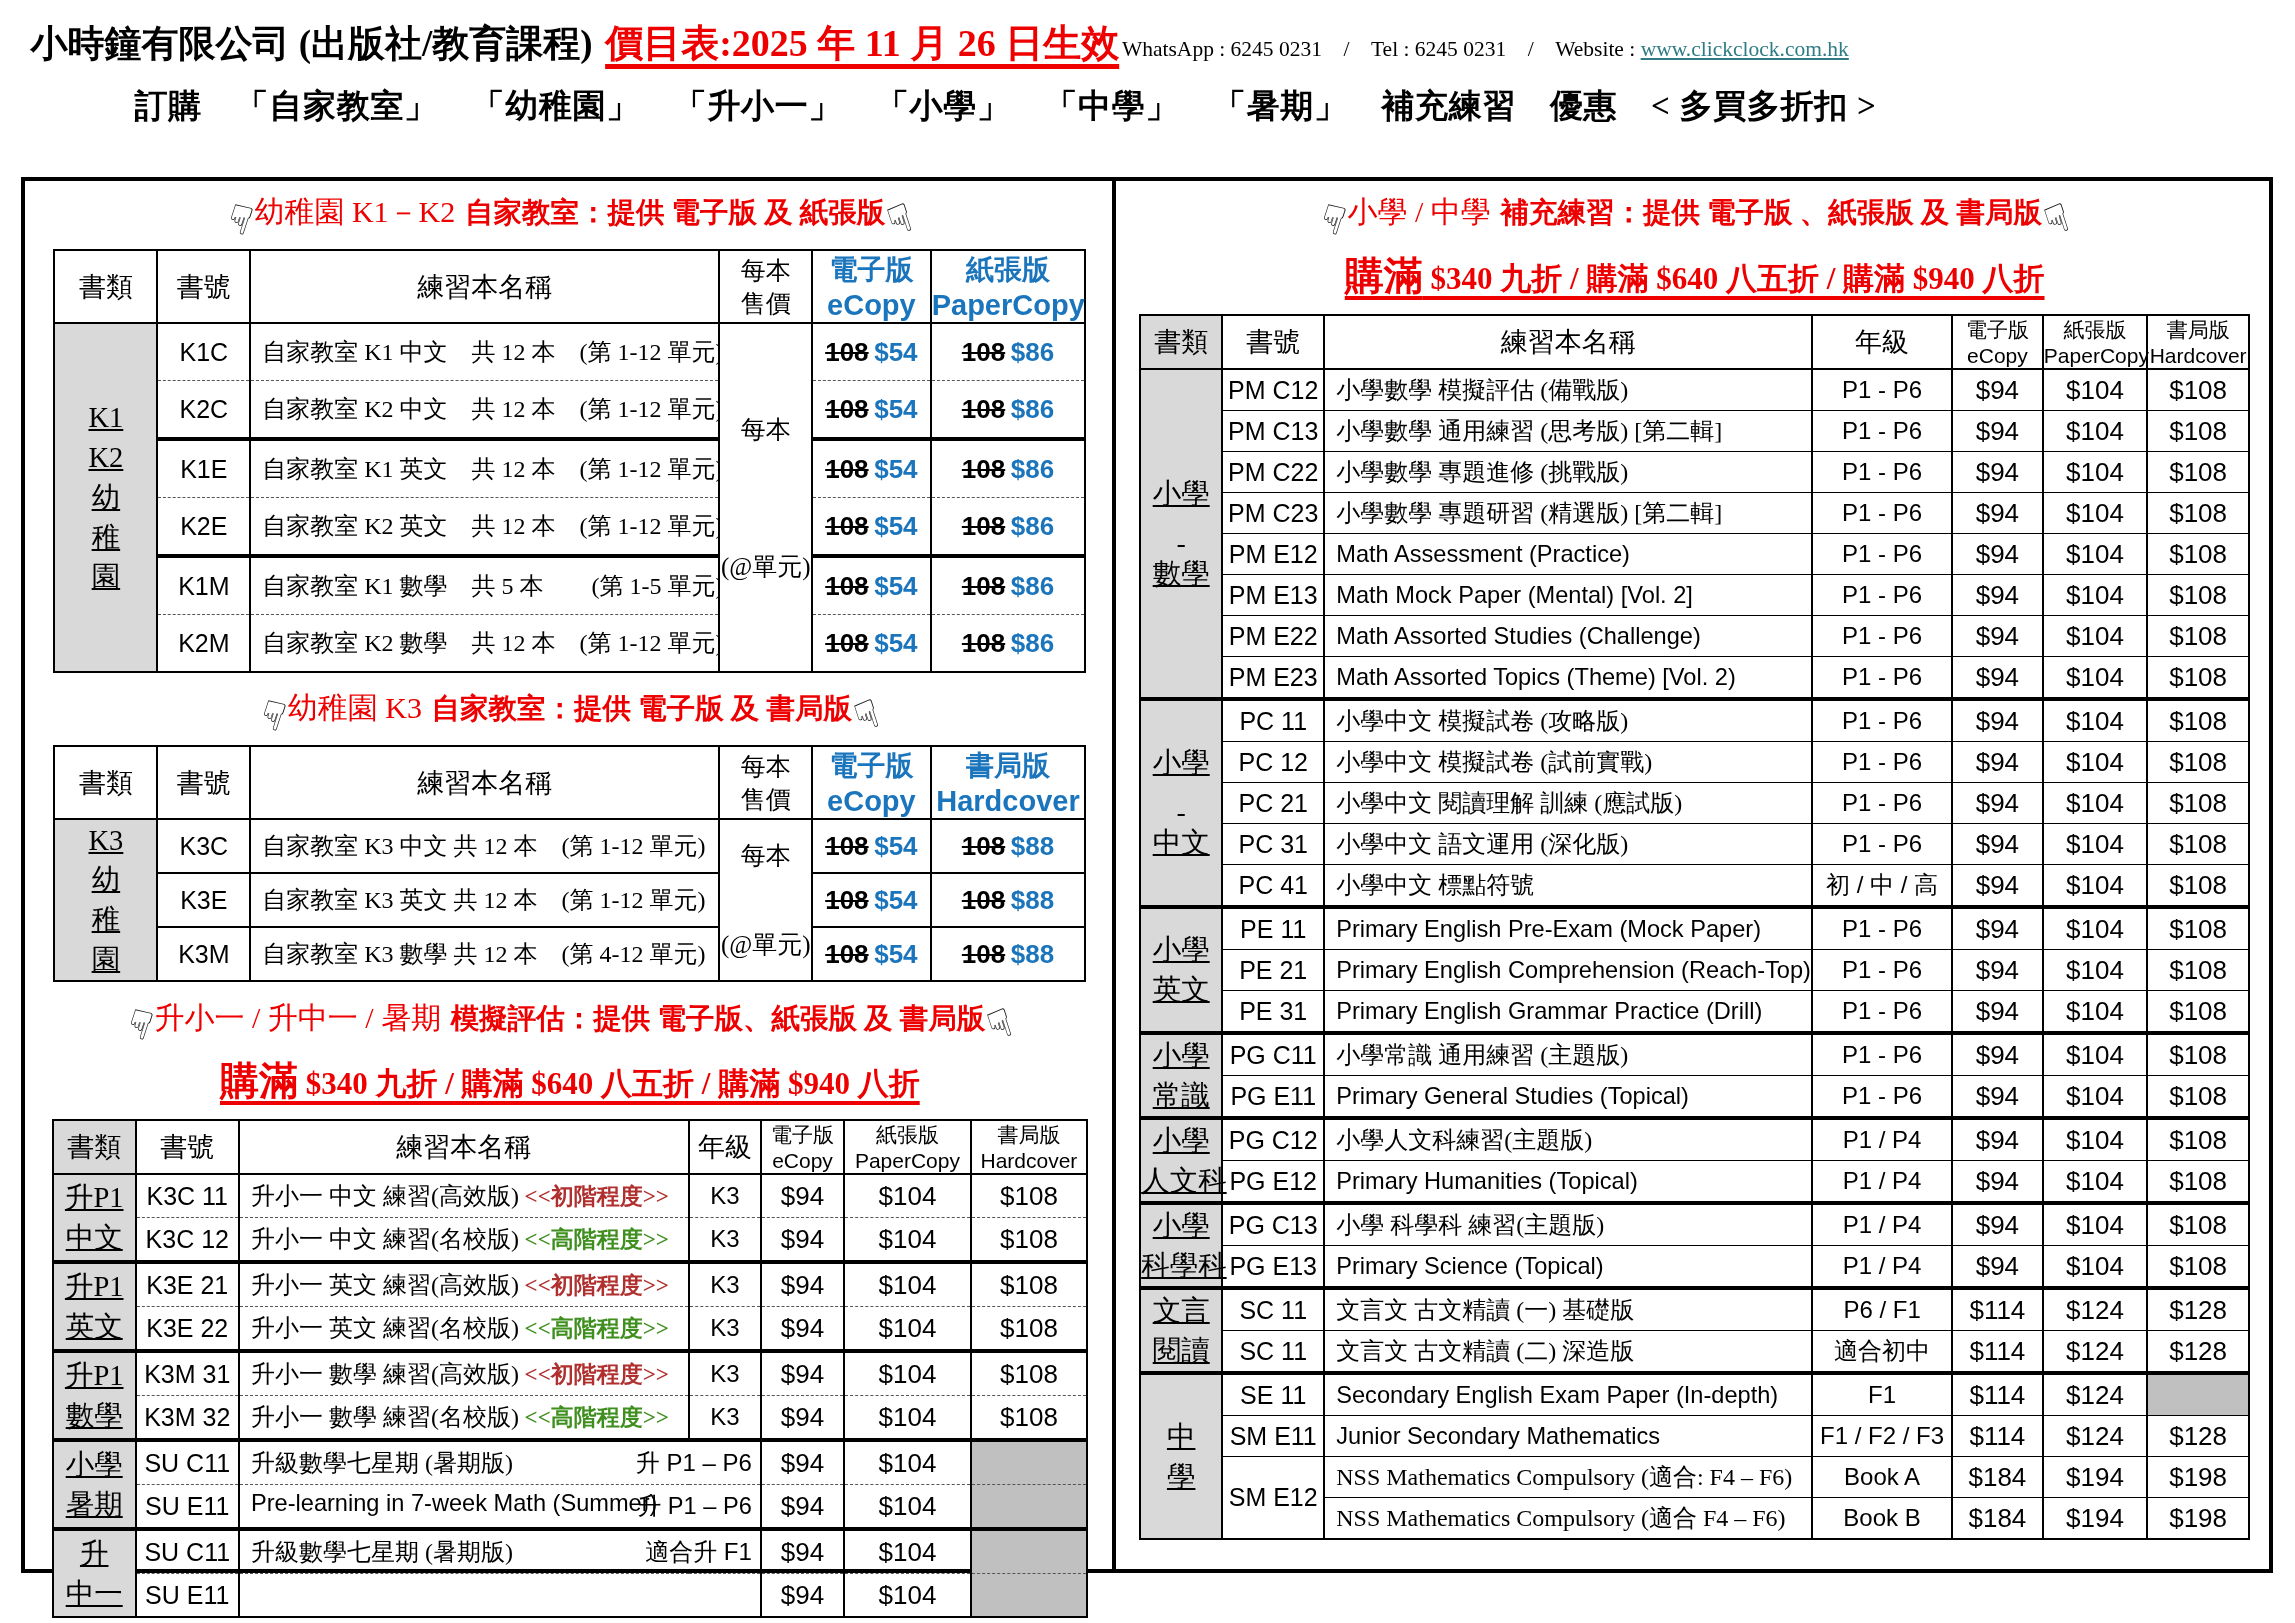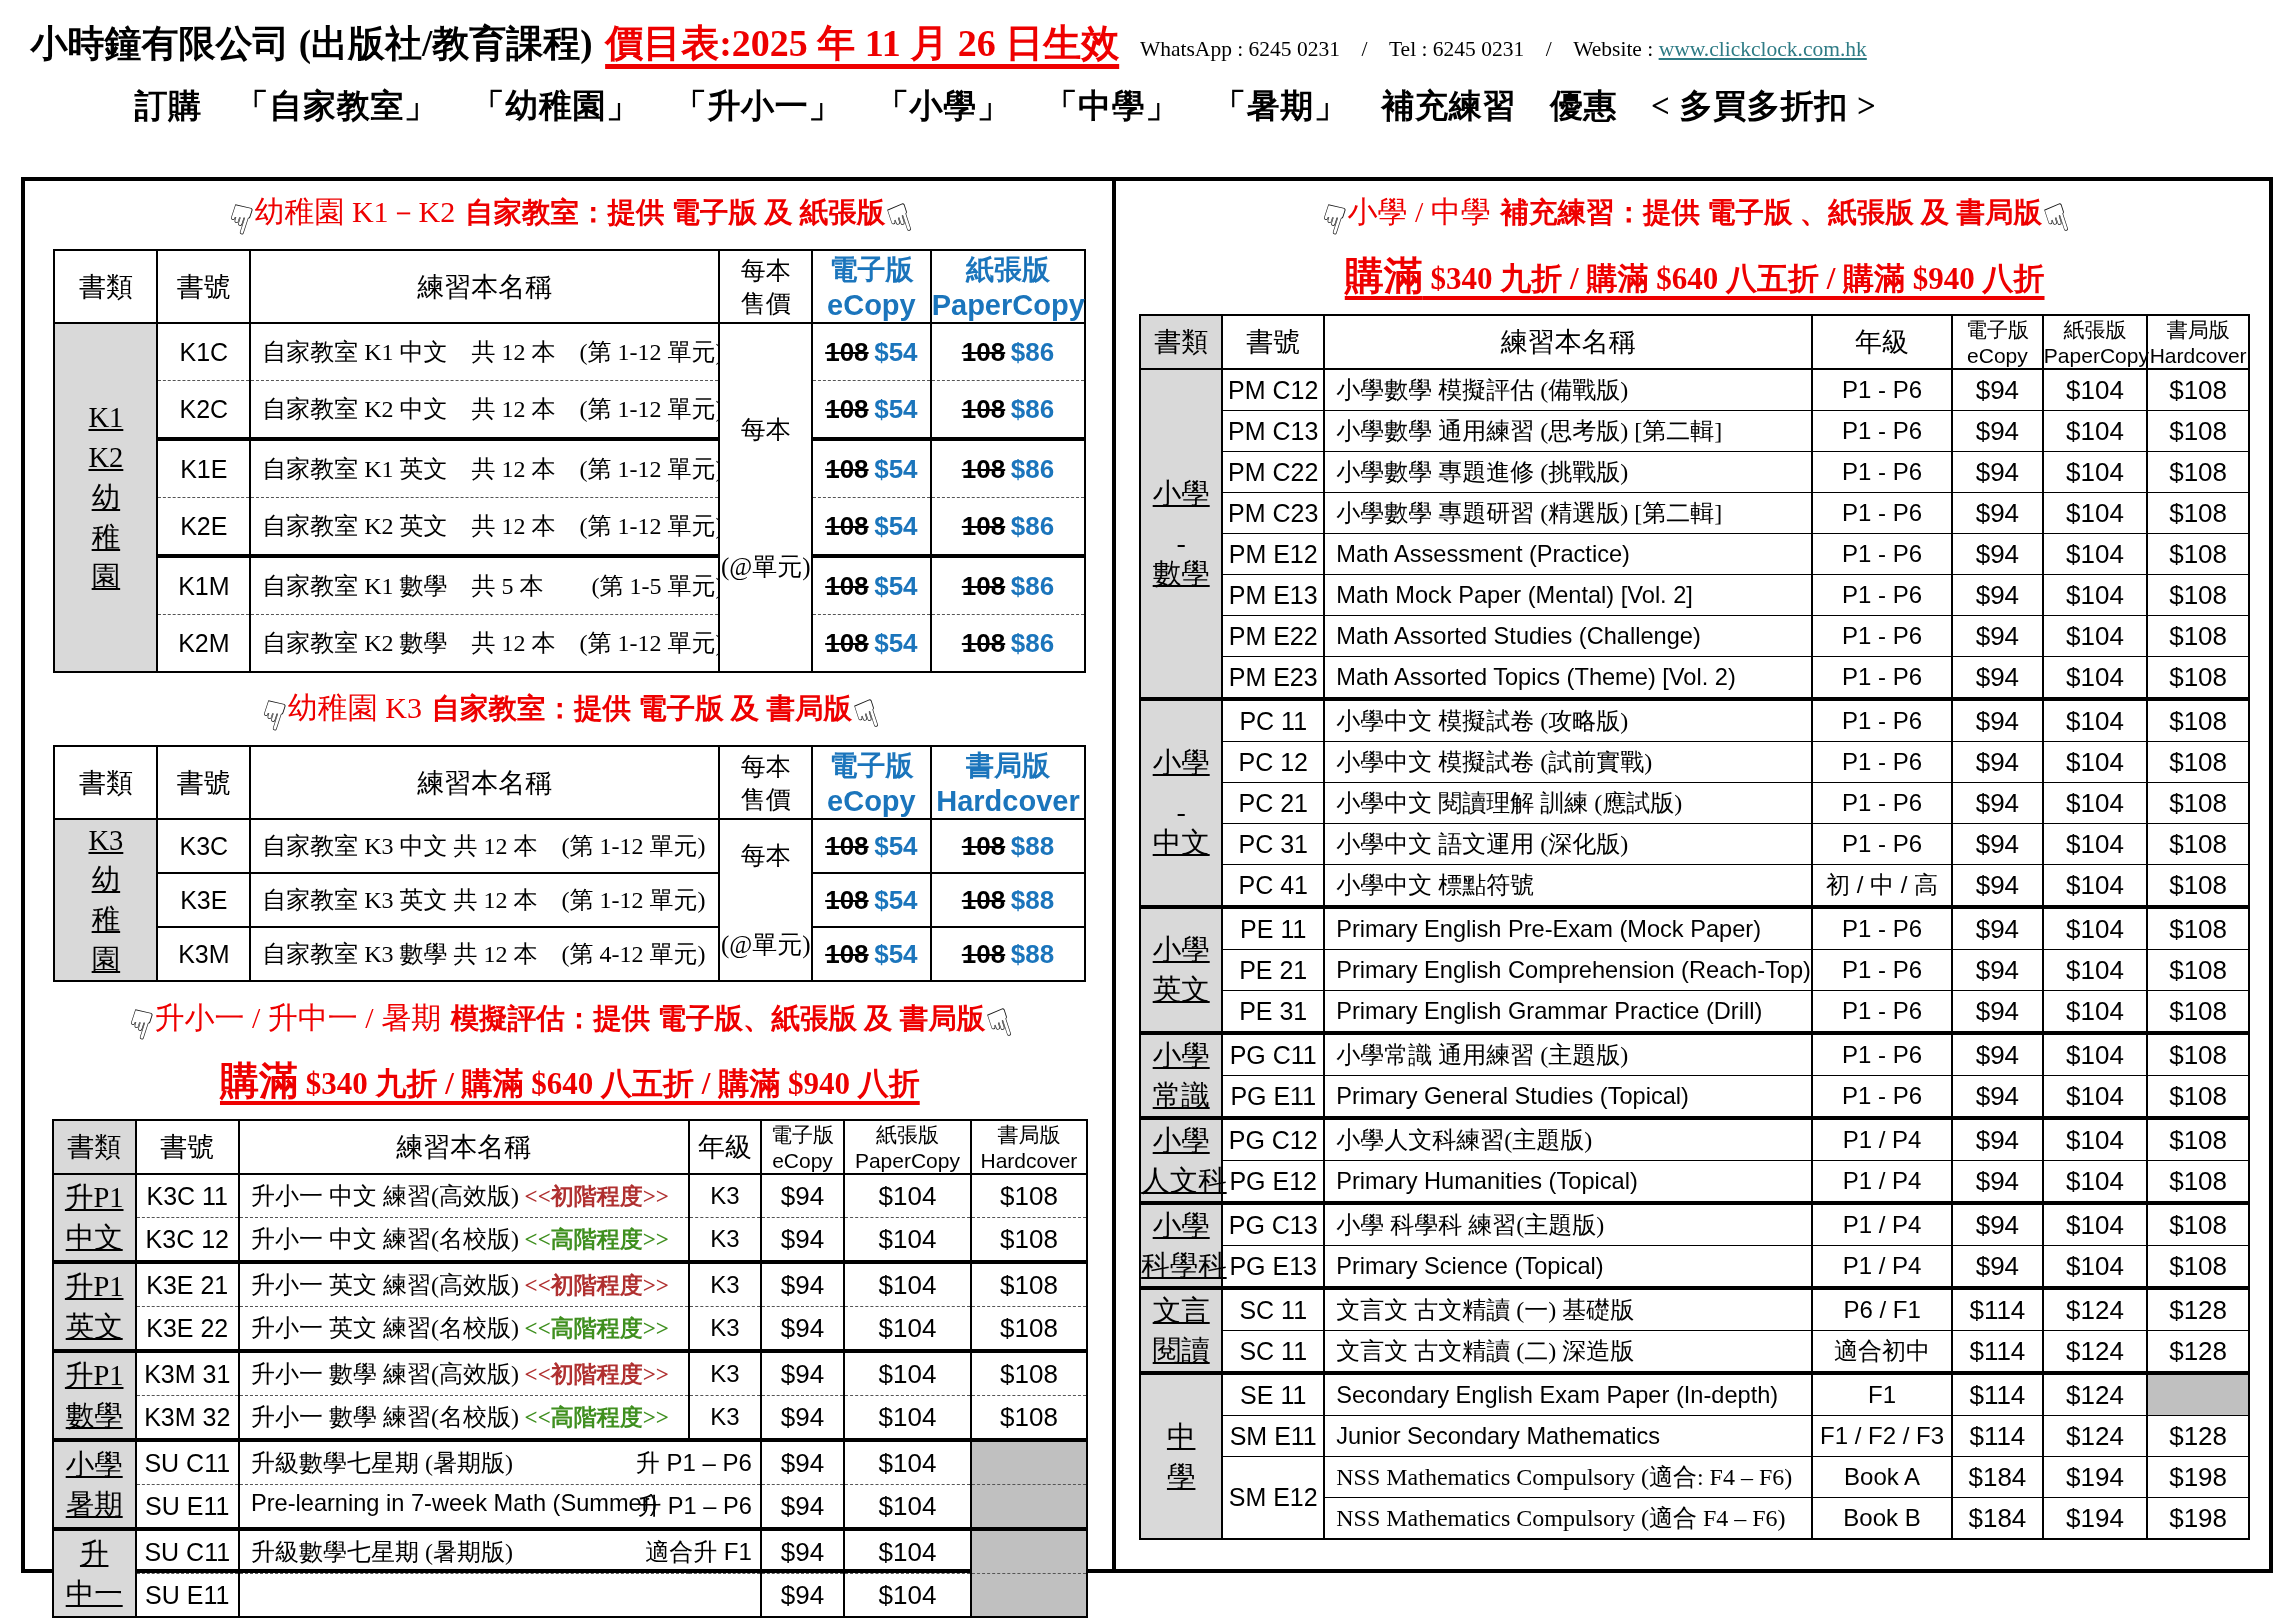--- a/index.html
+++ b/index.html
@@ -3,21 +3,21 @@
 <meta charset="utf-8">
 <style>
   html,body{margin:0;padding:0;background:#fff;color:#000;}
   body{width:2295px;height:1624px;overflow:hidden;position:relative;
        font-family:"Liberation Serif","DejaVu Serif",serif;}
   
   .top{padding:18px 0 0 30.5px;white-space:nowrap;}
   .co{font-size:37px;font-weight:bold;}
   .pl{font-size:38px;font-weight:bold;color:#ee0000;text-decoration:underline;
       text-decoration-color:#ee0000;text-decoration-thickness:4.9px;text-underline-offset:8.3px;margin-left:9.7px;}
-  .contact{font-size:21.5px;margin-left:18px;font-weight:normal;}
+  .contact{font-size:21.5px;font-weight:normal;}
   .weblink{color:#2e7b85;text-decoration:underline;}
   .nav{font-size:33px;font-weight:bold;margin-top:15.3px;padding-left:104px;letter-spacing:0.7px;}
   
   .outer{position:absolute;left:21px;top:177px;width:2244px;height:1388px;
          border:4.9px solid #000;display:flex;}
   .pane-l{width:1091px;border-right:4.2px solid #000;padding:7px 16.7px 0 19.4px;box-sizing:border-box;}
   .pane-r{flex:1;padding:7px 16.7px 0 21px;box-sizing:border-box;}
   
   .stitle{text-align:center;color:#ee0000;white-space:nowrap;margin:4.2px 0 7px 0;}
   .stitle .big{font-size:30px;font-weight:normal;}

